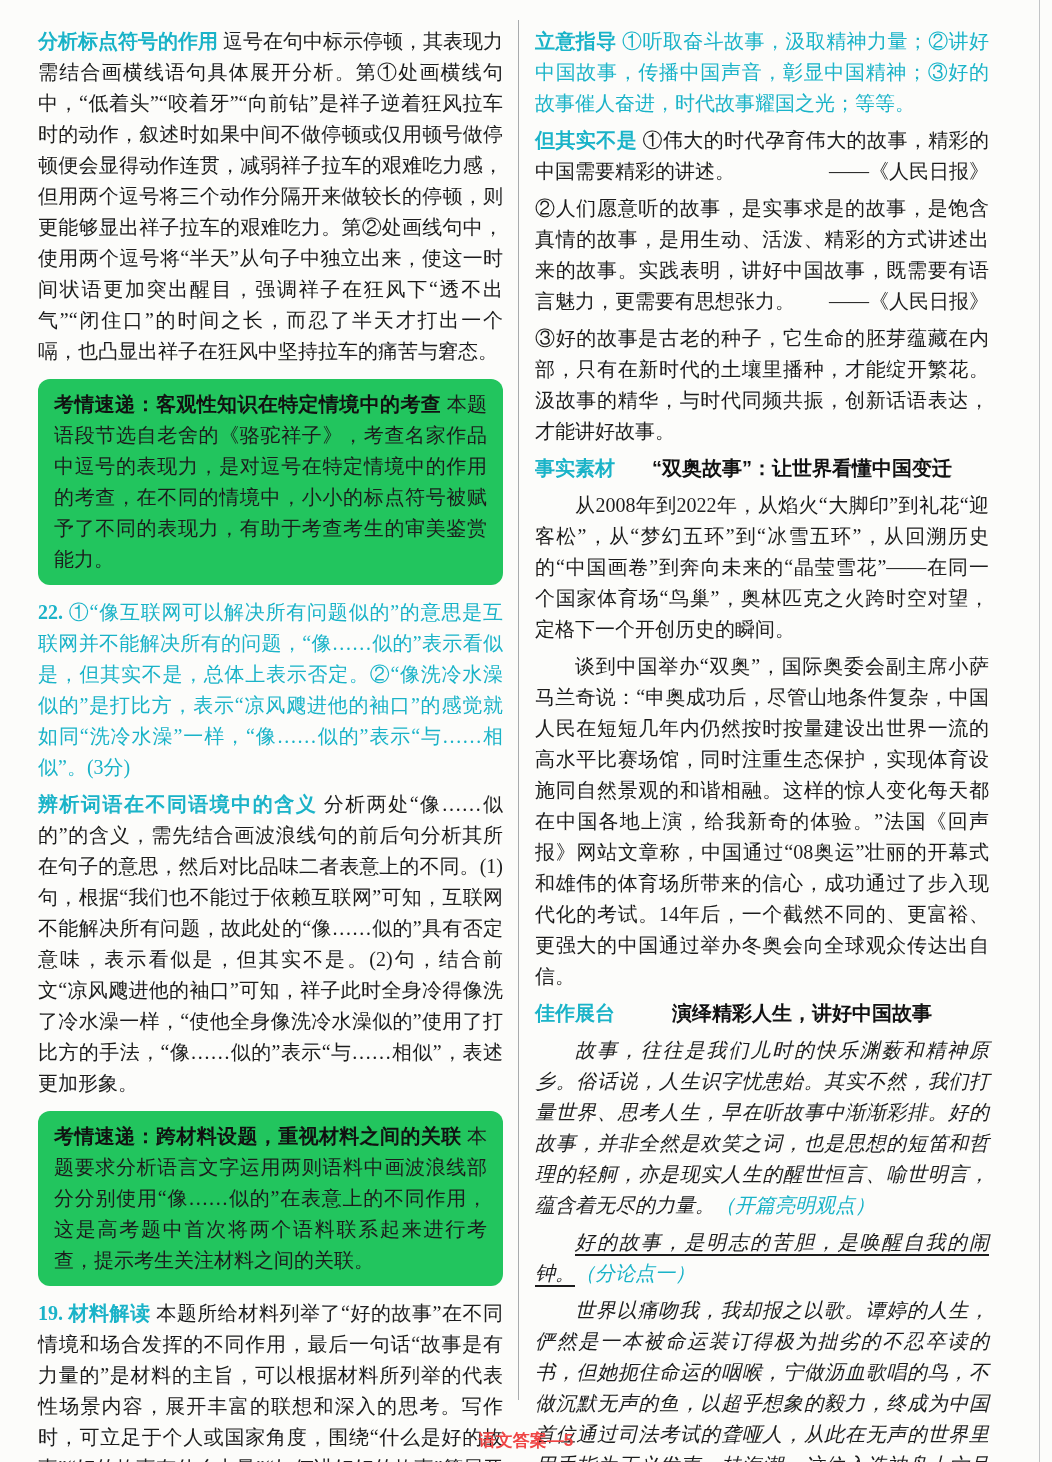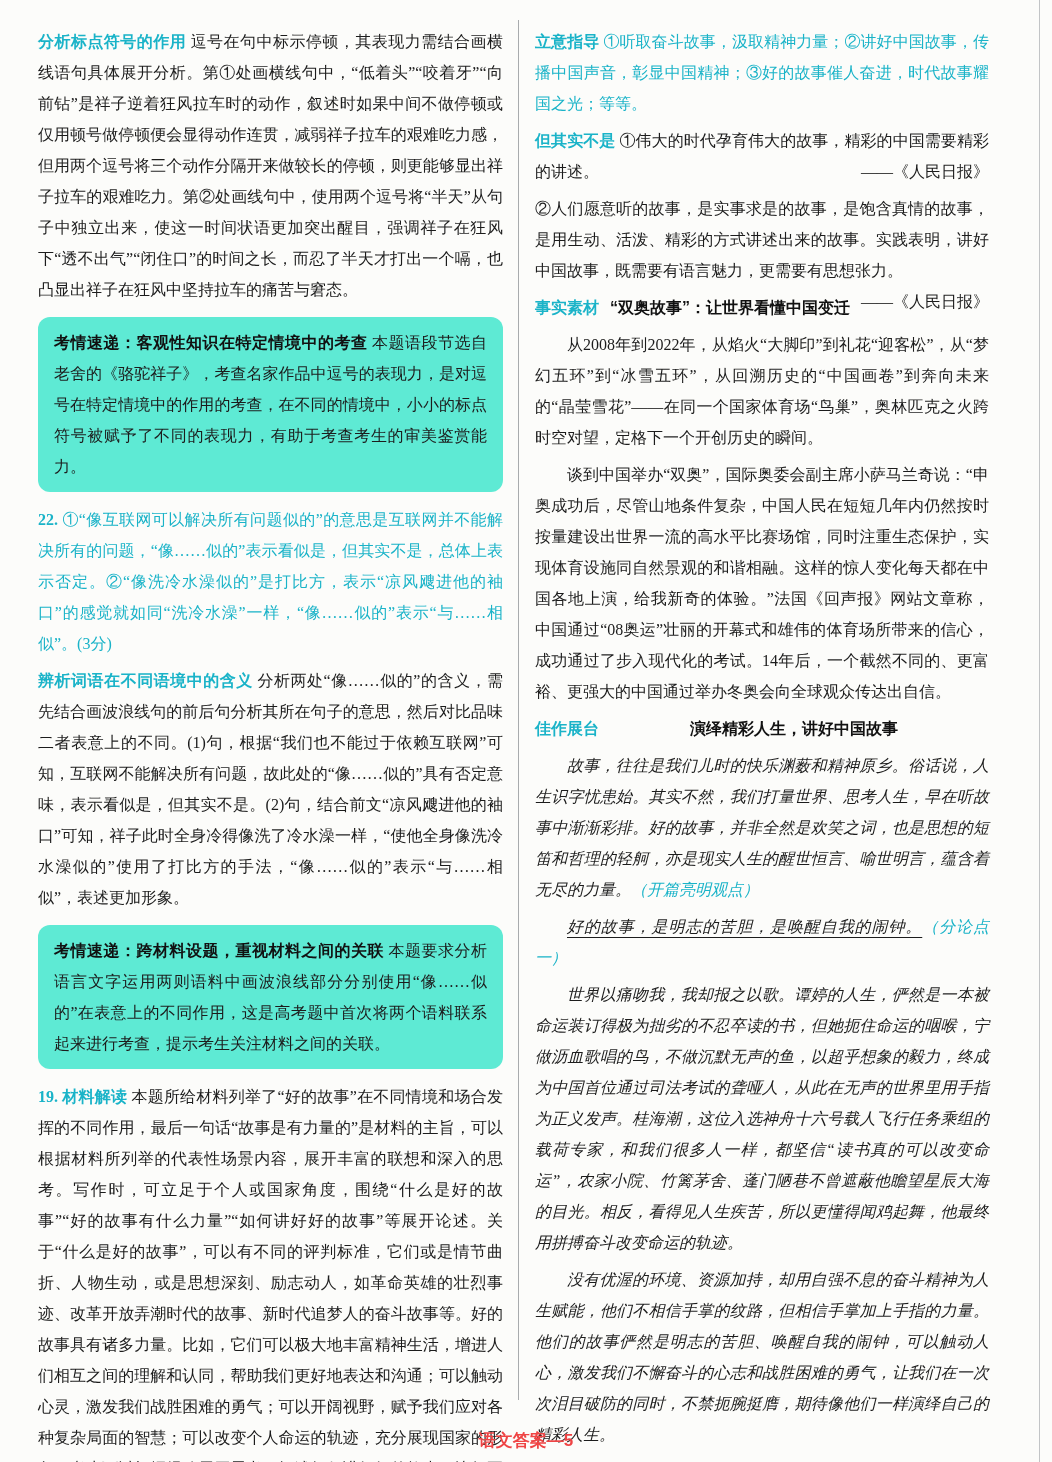--- a/index.html
+++ b/index.html
@@ -13,39 +13,39 @@
   }
   .page{
     display:flex;
     box-sizing:border-box;
     width:1040px;
     padding:20px 0 0 38px;
     height:1400px;
   }
   .col{
     box-sizing:border-box;
-    font-size:16px;
+    font-size:20px;
     line-height:31px;
     text-align:justify;
   }
   .col-left{width:480px;padding-right:15px;}
   .divider{width:1px;background:#a8abad;}
   .col-right{width:482px;padding-left:16px;padding-right:12px;}
   .page-right-edge{
     position:absolute;top:0;right:12px;width:1px;height:1462px;background:#c2c4c6;
   }
   .heading-teal{
     font-family:"Liberation Sans","DejaVu Sans",sans-serif;
     font-weight:bold;
     color:#1ab3c8;
   }
   .teal{color:#1ab3c8;}
   .num{font-weight:bold;}
   .tipbox{
-    background:#5eead4;
+    background:#22c55e;
     border-radius:12px;
     padding:10px 16px;
     margin:12px 0;
   }
   .tipbox .box-title{
     font-family:"Liberation Sans","DejaVu Sans",sans-serif;
     font-weight:bold;
     color:#111;
   }
   p{margin:0;}
@@ -134,20 +134,23 @@
 
     <p class="blk">
       <span class="heading-teal">但其实不是</span>
       <span>①伟大的时代孕育伟大的故事，精彩的中国需要精彩的讲述。</span>
       <span class="src">——《人民日报》</span>
     </p>
     <p class="blk">
       <span>②人们愿意听的故事，是实事求是的故事，是饱含真情的故事，是用生动、活泼、精彩的方式讲述出来的故事。实践表明，讲好中国故事，既需要有语言魅力，更需要有思想张力。</span>
       <span class="src">——《人民日报》</span>
     </p>
+    <p class="blk">
+      <span>③好的故事是古老的种子，它生命的胚芽蕴藏在内部，只有在新时代的土壤里播种，才能绽开繁花。汲故事的精华，与时代同频共振，创新话语表达，才能讲好故事。</span>
+    </p>
 
     <div class="section-head">
       <span class="heading-teal">事实素材</span>
       <span class="section-title">“双奥故事”：让世界看懂中国变迁</span>
     </div>
     <p class="blk indent">从2008年到2022年，从焰火“大脚印”到礼花“迎客松”，从“梦幻五环”到“冰雪五环”，从回溯历史的“中国画卷”到奔向未来的“晶莹雪花”——在同一个国家体育场“鸟巢”，奥林匹克之火跨时空对望，定格下一个开创历史的瞬间。</p>
     <p class="blk indent">谈到中国举办“双奥”，国际奥委会副主席小萨马兰奇说：“申奥成功后，尽管山地条件复杂，中国人民在短短几年内仍然按时按量建设出世界一流的高水平比赛场馆，同时注重生态保护，实现体育设施同自然景观的和谐相融。这样的惊人变化每天都在中国各地上演，给我新奇的体验。”法国《回声报》网站文章称，中国通过“08奥运”壮丽的开幕式和雄伟的体育场所带来的信心，成功通过了步入现代化的考试。14年后，一个截然不同的、更富裕、更强大的中国通过举办冬奥会向全球观众传达出自信。</p>
 
     <div class="section-head">
       <span class="heading-teal">佳作展台</span>

